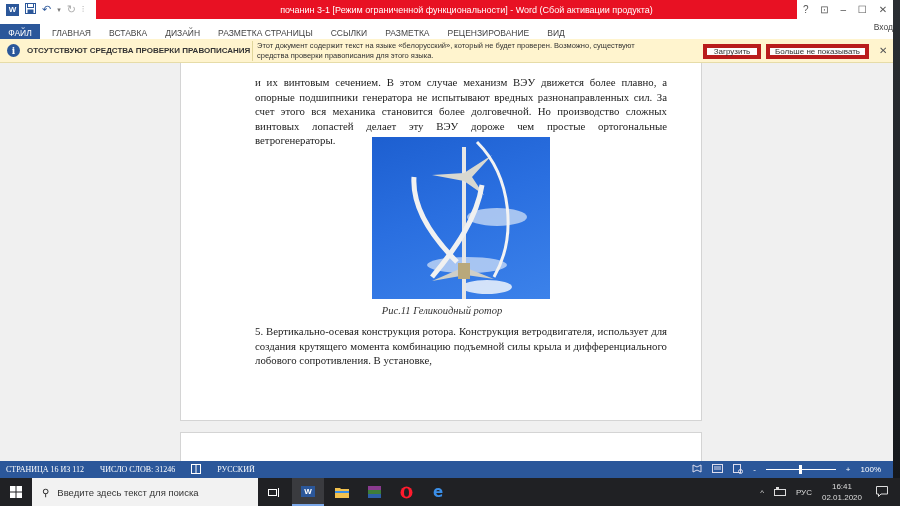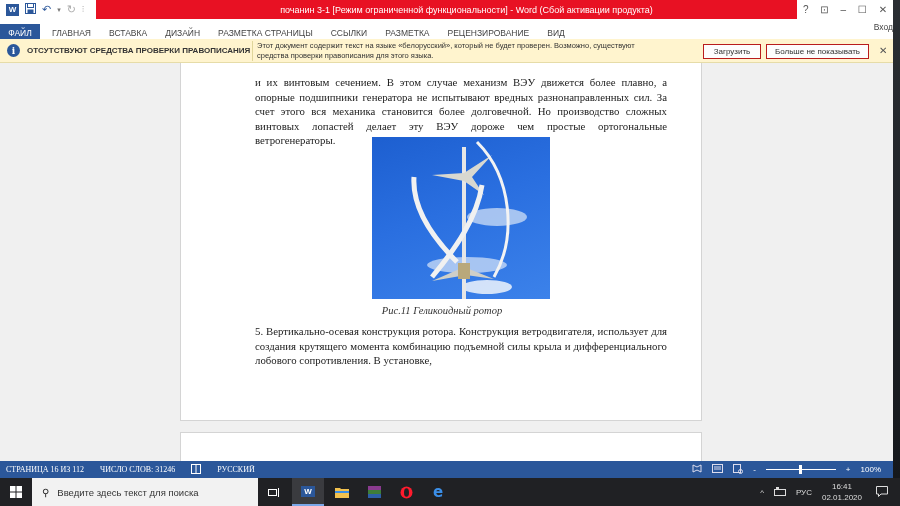--- a/index.html
+++ b/index.html
@@ -19,21 +19,21 @@
   .tabs { position: absolute; left: 0; top: 19px; width: 893px; height: 28px; background: #fff; display: flex; align-items: center; font-size: 8.5px; color: #444; }
   .tab { padding: 0 9px; height: 18px; display: flex; align-items: center; }
   .tab.file { background: #2b579a; color: #fff; width: 40px; justify-content: center; padding: 0; }
   .login { position: absolute; right: 0; top: 3px; font-size: 8.5px; color: #444; }
 
   
   .msgbar { position: absolute; left: 0; top: 39px; width: 893px; height: 24px; background: #fff4ce; border-bottom: 1px solid #e6dca8; display: flex; align-items: center; }
   .info-icon { width: 13px; height: 13px; border-radius: 50%; background: #2b579a; color: #fff; font-size: 9px; font-weight: bold; display: flex; align-items: center; justify-content: center; margin-left: 7px; font-family: "DejaVu Serif", serif; }
   .msg-title { font-size: 8px; font-weight: bold; color: #333; margin-left: 7px; width: 225px; }
   .msg-text { font-size: 7.5px; color: #333; width: 415px; line-height: 10px; border-left: 1px solid #e0d69a; padding-left: 4px; }
-  .msg-btn { height: 15px; border: 1px solid #b91c1c; background: #fdfdfd; font-size: 8px; color: #333; display: flex; align-items: center; justify-content: center; }
+  .msg-btn { height: 15px; border: 4px solid #b91c1c; background: #fdfdfd; font-size: 8px; color: #333; display: flex; align-items: center; justify-content: center; }
   .btn-load { position: absolute; left: 703px; top: 5px; width: 58px; }
   .btn-never { position: absolute; left: 766px; top: 5px; width: 103px; }
   .msg-close { position: absolute; left: 879px; top: 6px; font-size: 10px; color: #555; }
 
   
   .docarea { position: absolute; left: 0; top: 63px; width: 893px; height: 398px; background: #f0f0f0; }
   .page { position: absolute; left: 180px; top: 0; width: 522px; height: 358px; background: #fff; border: 1px solid #d4d4d4; border-top: none; }
   .page2 { position: absolute; left: 180px; top: 369px; width: 522px; height: 40px; background: #fff; border: 1px solid #d4d4d4; }
   .body-text { position: absolute; left: 74px; width: 412px; font-family: "Liberation Serif", serif; font-size: 10.8px; line-height: 14.6px; color: #222; text-align: justify; }
   .para1 { top: 12px; }

